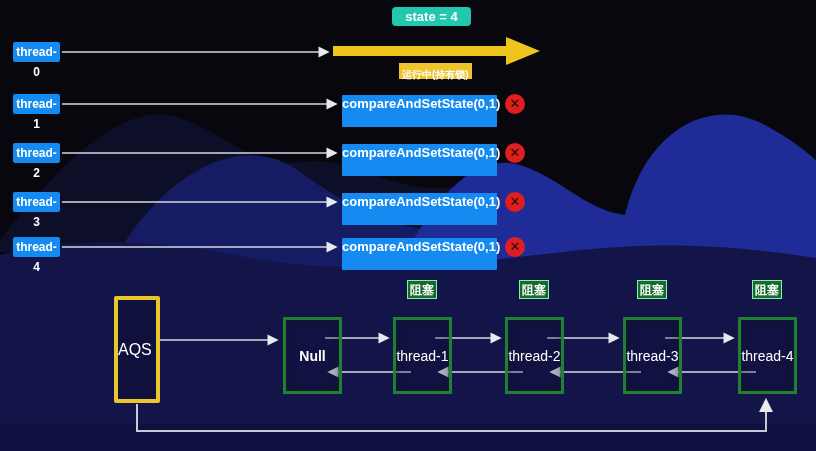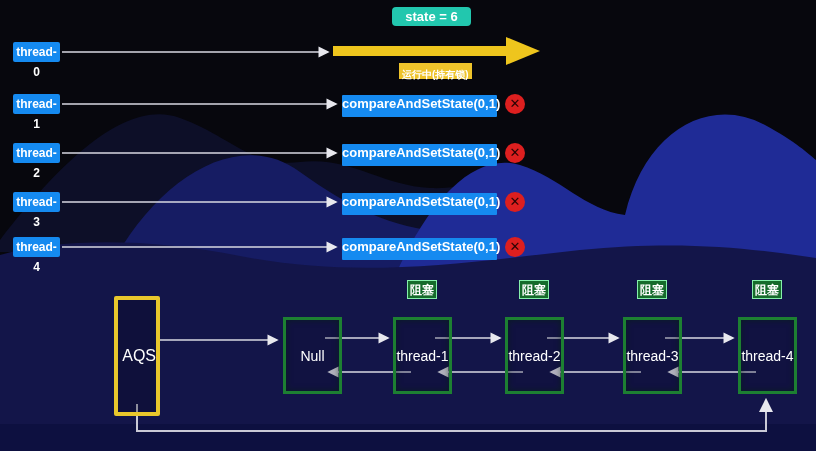--- a/index.html
+++ b/index.html
@@ -11,21 +11,21 @@
   }
   .stage svg.bg, .stage svg.wires{position:absolute;left:0;top:0;width:816px;height:451px;}
   .abs{position:absolute;box-sizing:border-box;}
 
   .tlabel{
     width:47px;height:20px;line-height:20px;text-align:center;
     background:var(--thread-bg);color:#fff;font-size:12px;font-weight:bold;
     border-radius:2px;
   }
   .cas{
-    width:155px;height:22px;line-height:18px;text-align:center;
+    width:155px;height:32px;line-height:18px;text-align:center;
     background:var(--cas-bg);color:#fff;font-size:13px;font-weight:bold;
     border-radius:1px;white-space:nowrap;
   }
   .err{
     width:20px;height:20px;line-height:20px;border-radius:50%;
     background:var(--error-red);color:#2a0404;font-size:13px;font-weight:bold;
     text-align:center;
   }
   .state-badge{
     width:79px;height:19px;line-height:19px;text-align:center;
@@ -36,24 +36,24 @@
     height:16px;line-height:16px;padding:4px 3px;white-space:nowrap;
     background:var(--running-bg);color:#fff;font-size:10px;font-weight:bold;
   }
   .yshaft{left:333px;top:46px;width:173px;height:10px;background:var(--arrow-yellow);}
   .yhead{
     left:506px;top:37px;width:0;height:0;
     border-left:34px solid var(--arrow-yellow);
     border-top:14px solid transparent;border-bottom:14px solid transparent;
   }
   .aqs-box{
-    left:114px;top:296px;width:46px;height:120px;
+    left:114px;top:296px;width:46px;height:107px;
     border:4px solid var(--aqs-border);border-radius:2px;
     background:rgba(6,8,25,0.30);
-    display:flex;align-items:center;justify-content:flex-end;
+    display:flex;align-items:center;justify-content:flex-start;
     font-size:16px;color:#fff;
   }
   .node{
     top:317px;width:59px;height:77px;
     border:3px solid var(--node-border);
     background:rgba(10,12,45,0.25);
     display:flex;align-items:center;justify-content:center;
     font-size:14px;color:#fff;white-space:nowrap;
     box-shadow:inset 0 0 6px rgba(0,40,0,0.5);
   }
@@ -95,21 +95,21 @@
       <path d="M547,338 H618" marker-end="url(#ah)"></path>
       <path d="M665,338 H733" marker-end="url(#ah)"></path>
       <path d="M411,372 H329" marker-end="url(#ah)"></path>
       <path d="M523,372 H439" marker-end="url(#ah)"></path>
       <path d="M641,372 H551" marker-end="url(#ah)"></path>
       <path d="M756,372 H669" marker-end="url(#ah)"></path>
     </g>
     <path d="M137,404 V431 H766 V400" stroke="#c9c9d6" stroke-width="2" fill="none" marker-end="url(#ah)"></path>
   </svg>
 
-  <div class="abs state-badge" style="left:392px;top:7px;">state = 6</div>
+  <div class="abs state-badge" style="left:392px;top:7px;">state = 4</div>
 
   <div class="abs yshaft"></div>
   <div class="abs yhead"></div>
 
   <div class="abs run-badge" style="left:399px;top:63px;">运行中(持有锁)</div>
 
   <div class="abs tlabel" style="left:13px;top:42px;">thread-0</div>
   <div class="abs tlabel" style="left:13px;top:94px;">thread-1</div>
   <div class="abs tlabel" style="left:13px;top:143px;">thread-2</div>
   <div class="abs tlabel" style="left:13px;top:192px;">thread-3</div>
@@ -127,19 +127,19 @@
 
   <div class="abs aqs-box">
     <span>AQS</span>
   </div>
 
   <div class="abs blocked" style="left:407px;">阻塞</div>
   <div class="abs blocked" style="left:519px;">阻塞</div>
   <div class="abs blocked" style="left:637px;">阻塞</div>
   <div class="abs blocked" style="left:752px;">阻塞</div>
 
-  <div class="abs node" style="left:283px;">Null</div>
+  <div class="abs node" style="left:283px;font-weight:bold;">Null</div>
   <div class="abs node" style="left:393px;">thread-1</div>
   <div class="abs node" style="left:505px;">thread-2</div>
   <div class="abs node" style="left:623px;">thread-3</div>
   <div class="abs node" style="left:738px;">thread-4</div>
 
 </div>
 
 </body></html>

